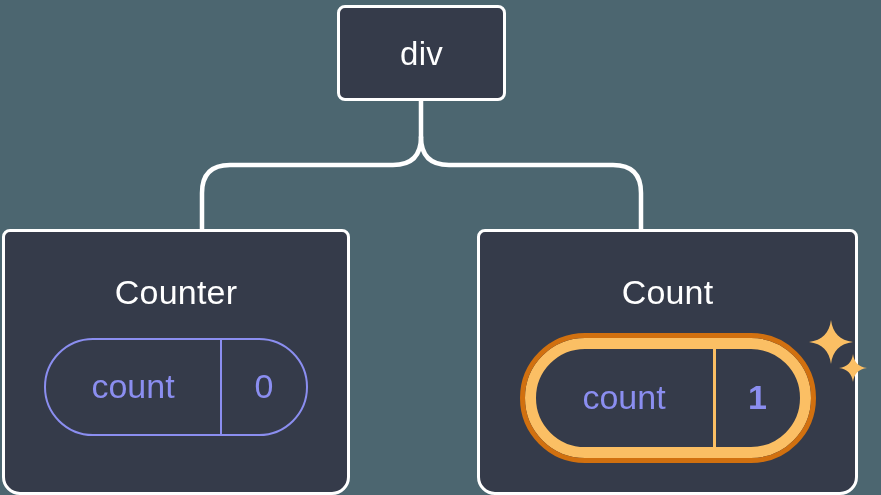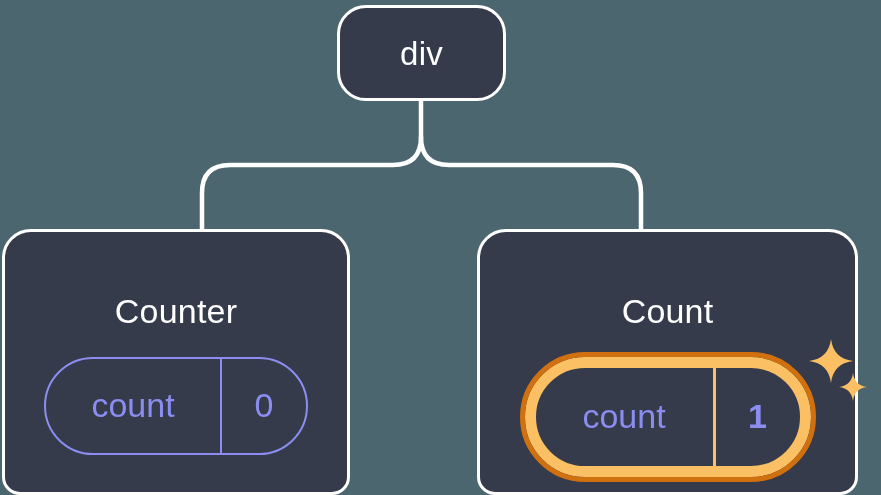--- a/index.html
+++ b/index.html
@@ -28,21 +28,21 @@
     height: 495px;
     pointer-events: none;
   }
 
   
   .node {
     position: absolute;
     box-sizing: border-box;
     background: #353b4a;
     border: 3px solid #ffffff;
-    border-radius: 29px;
+    border-radius: 8px;
     z-index: 2;
   }
   .node-root {
     left: 337px;
     top: 5px;
     width: 169px;
     height: 96px;
     display: flex;
     align-items: center;
     justify-content: center;
@@ -64,21 +64,21 @@
   }
   .node-left {
     left: 2px;
     width: 348px;
   }
   .node-right {
     left: 477px;
     width: 381px;
   }
   .node-child .node-title {
-    margin-top: 62px;
+    margin-top: 43px;
     font-size: 34px;
     line-height: 1;
     color: #ffffff;
     letter-spacing: 0.2px;
   }
 
   
   .pill-wrap {
     position: relative;
     margin-top: 29px;

